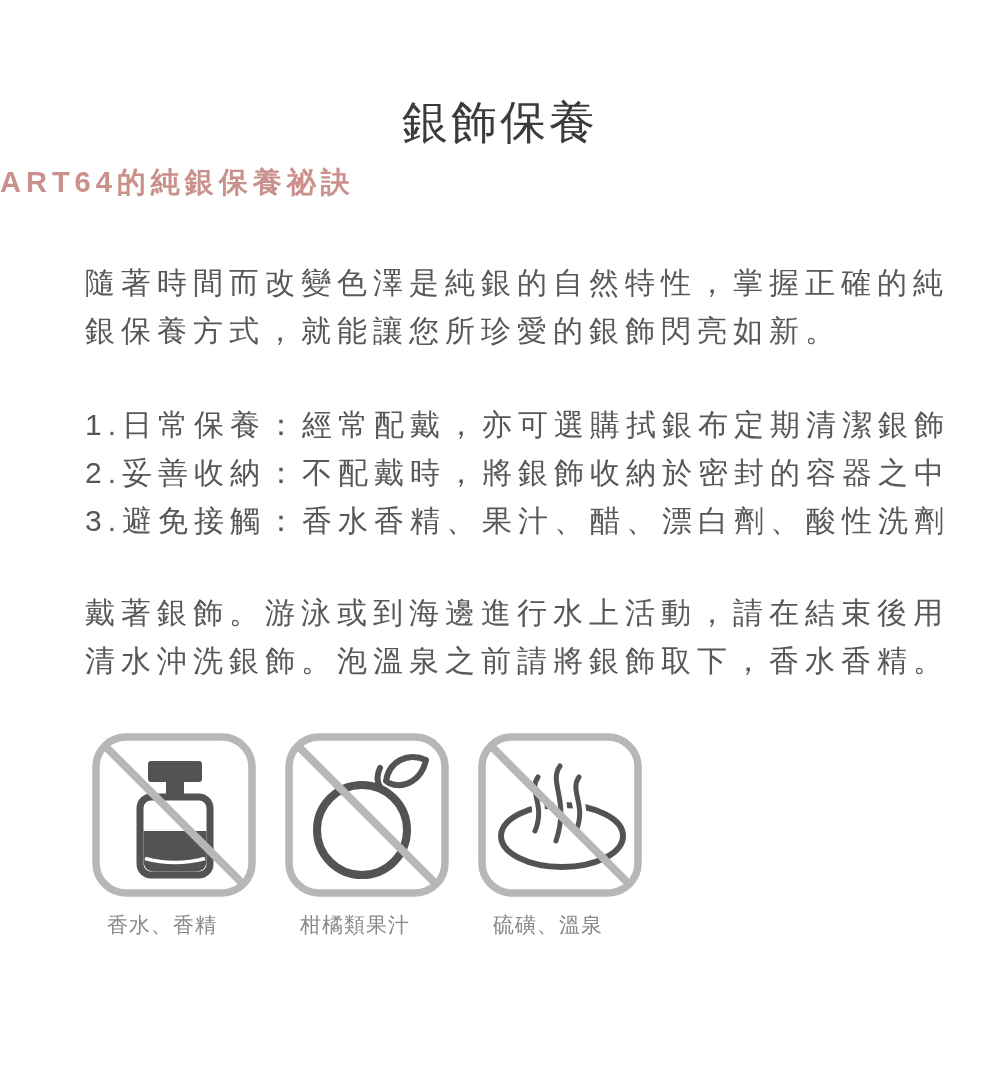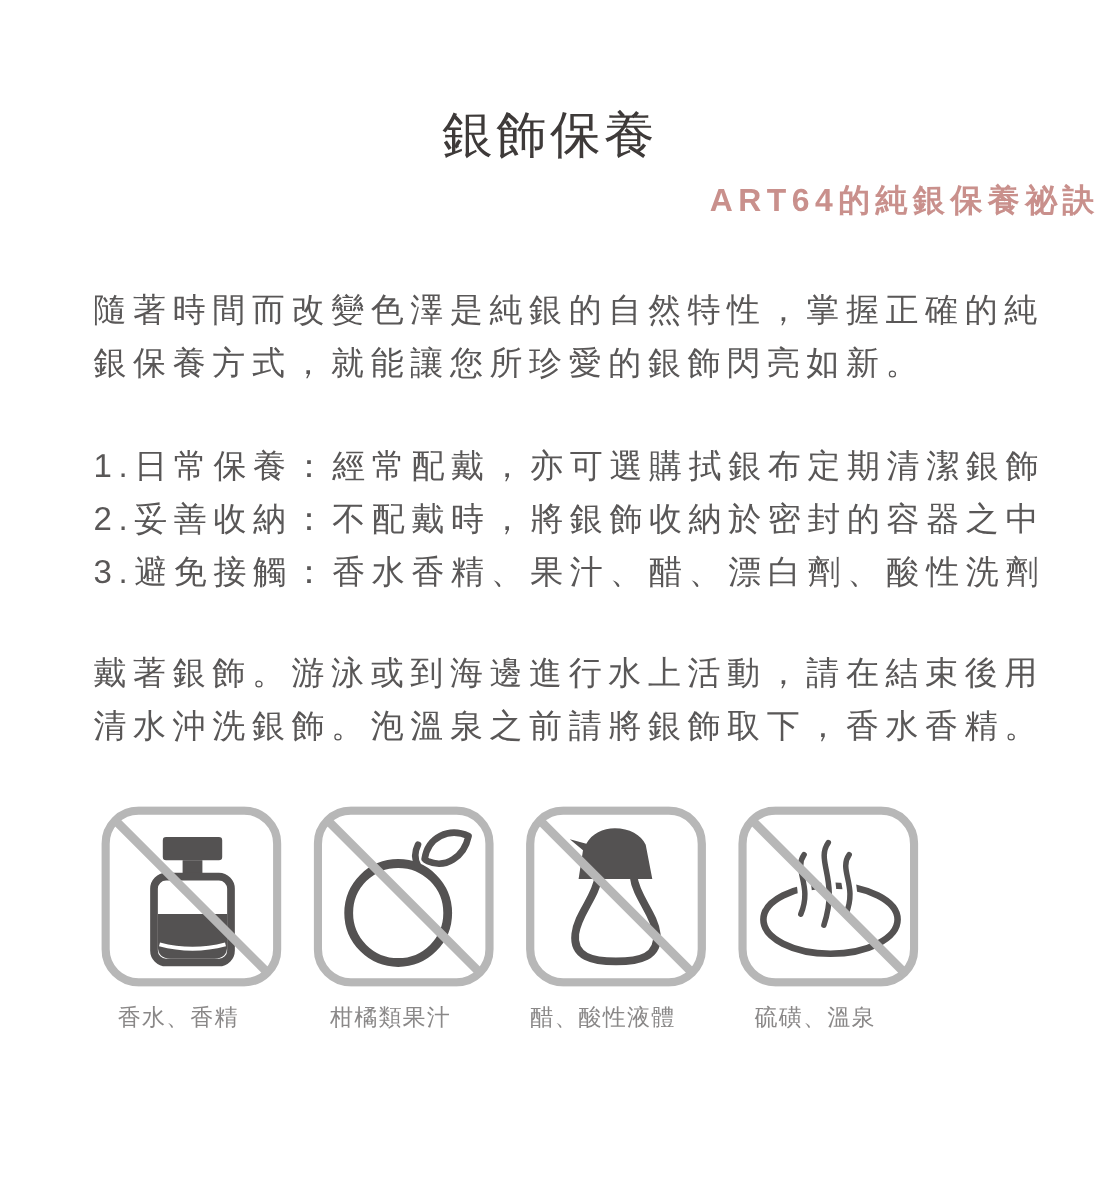--- a/index.html
+++ b/index.html
@@ -6,21 +6,21 @@
   html,body { width:1000px; height:1072px; background:#ffffff; overflow:hidden;
               font-family:"Liberation Sans","DejaVu Sans",sans-serif; }
 
   .page-title {
     padding-top:96px; text-align:center;
     font-family:Liberation Sans, sans-serif;
     font-size:46px; line-height:1.15; font-weight:500;
     color:#3e3a39; letter-spacing:3px;
   }
   .page-subtitle {
-    margin-top:14px; text-align:right;
+    margin-top:14px; text-align:left;
     font-size:29px; font-weight:bold;
     color:#c9908c; letter-spacing:5px;
   }
 
   .textblock {
     margin-left:85px; width:890px;
     font-size:30px; line-height:48px; letter-spacing:6px;
     color:#595757;
   }
   .textblock .line { white-space:nowrap; }
@@ -82,31 +82,20 @@
       <g stroke="#545252" fill="none" stroke-linecap="round" stroke-linejoin="round">
         <circle cx="77" cy="97" r="45" stroke-width="8"></circle>
         <path d="M95 54 Q90 45 95 35" stroke-width="6"></path>
         <path d="M101 48 C104 28 123 19 141 27 C137 46 120 57 104 50 C102.5 49.3 101.5 48.8 101 48 Z" stroke-width="6"></path>
       </g>
       <line x1="11" y1="11" x2="153" y2="153" stroke="#b7b7b7" stroke-width="8"></line>
     </svg>
     <div class="caption">柑橘類果汁</div>
   </div>
 
-  <div class="prohibited-card">
-    <svg width="164" height="164" viewBox="0 0 164 164">
-      <rect x="4" y="4" width="156" height="156" rx="30" fill="none" stroke="#b7b7b7" stroke-width="7.5"></rect>
-      <g>
-        <path d="M66 64 C64 82 47 98 45 116 C42.5 137 61 141 82 141 C103 141 121.5 137 119 116 C117 98 100 82 98 64" stroke="#545252" stroke-width="7" fill="none" stroke-linecap="round"></path>
-        <path d="M48 66 L52 40 L40 30 L55 34 C60 25 70 20 81 20 C94 20 105 26 109 35 L115 66 Z" fill="#545252"></path>
-      </g>
-      <line x1="11" y1="11" x2="153" y2="153" stroke="#b7b7b7" stroke-width="8"></line>
-    </svg>
-    <div class="caption">醋、酸性液體</div>
-  </div>
 
   <div class="prohibited-card">
     <svg width="164" height="164" viewBox="0 0 164 164">
       <rect x="4" y="4" width="156" height="156" rx="30" fill="none" stroke="#b7b7b7" stroke-width="7.5"></rect>
       <g fill="none" stroke-linecap="round">
         <ellipse cx="84" cy="103" rx="61" ry="31" stroke="#545252" stroke-width="6"></ellipse>
         <path d="M60 44 C50 58 68 72 57 98" stroke="#ffffff" stroke-width="13"></path>
         <path d="M60 44 C50 58 68 72 57 98" stroke="#545252" stroke-width="5"></path>
         <path d="M82 33 C70 50 92 66 78 108" stroke="#ffffff" stroke-width="13"></path>
         <path d="M82 33 C70 50 92 66 78 108" stroke="#545252" stroke-width="5"></path>

